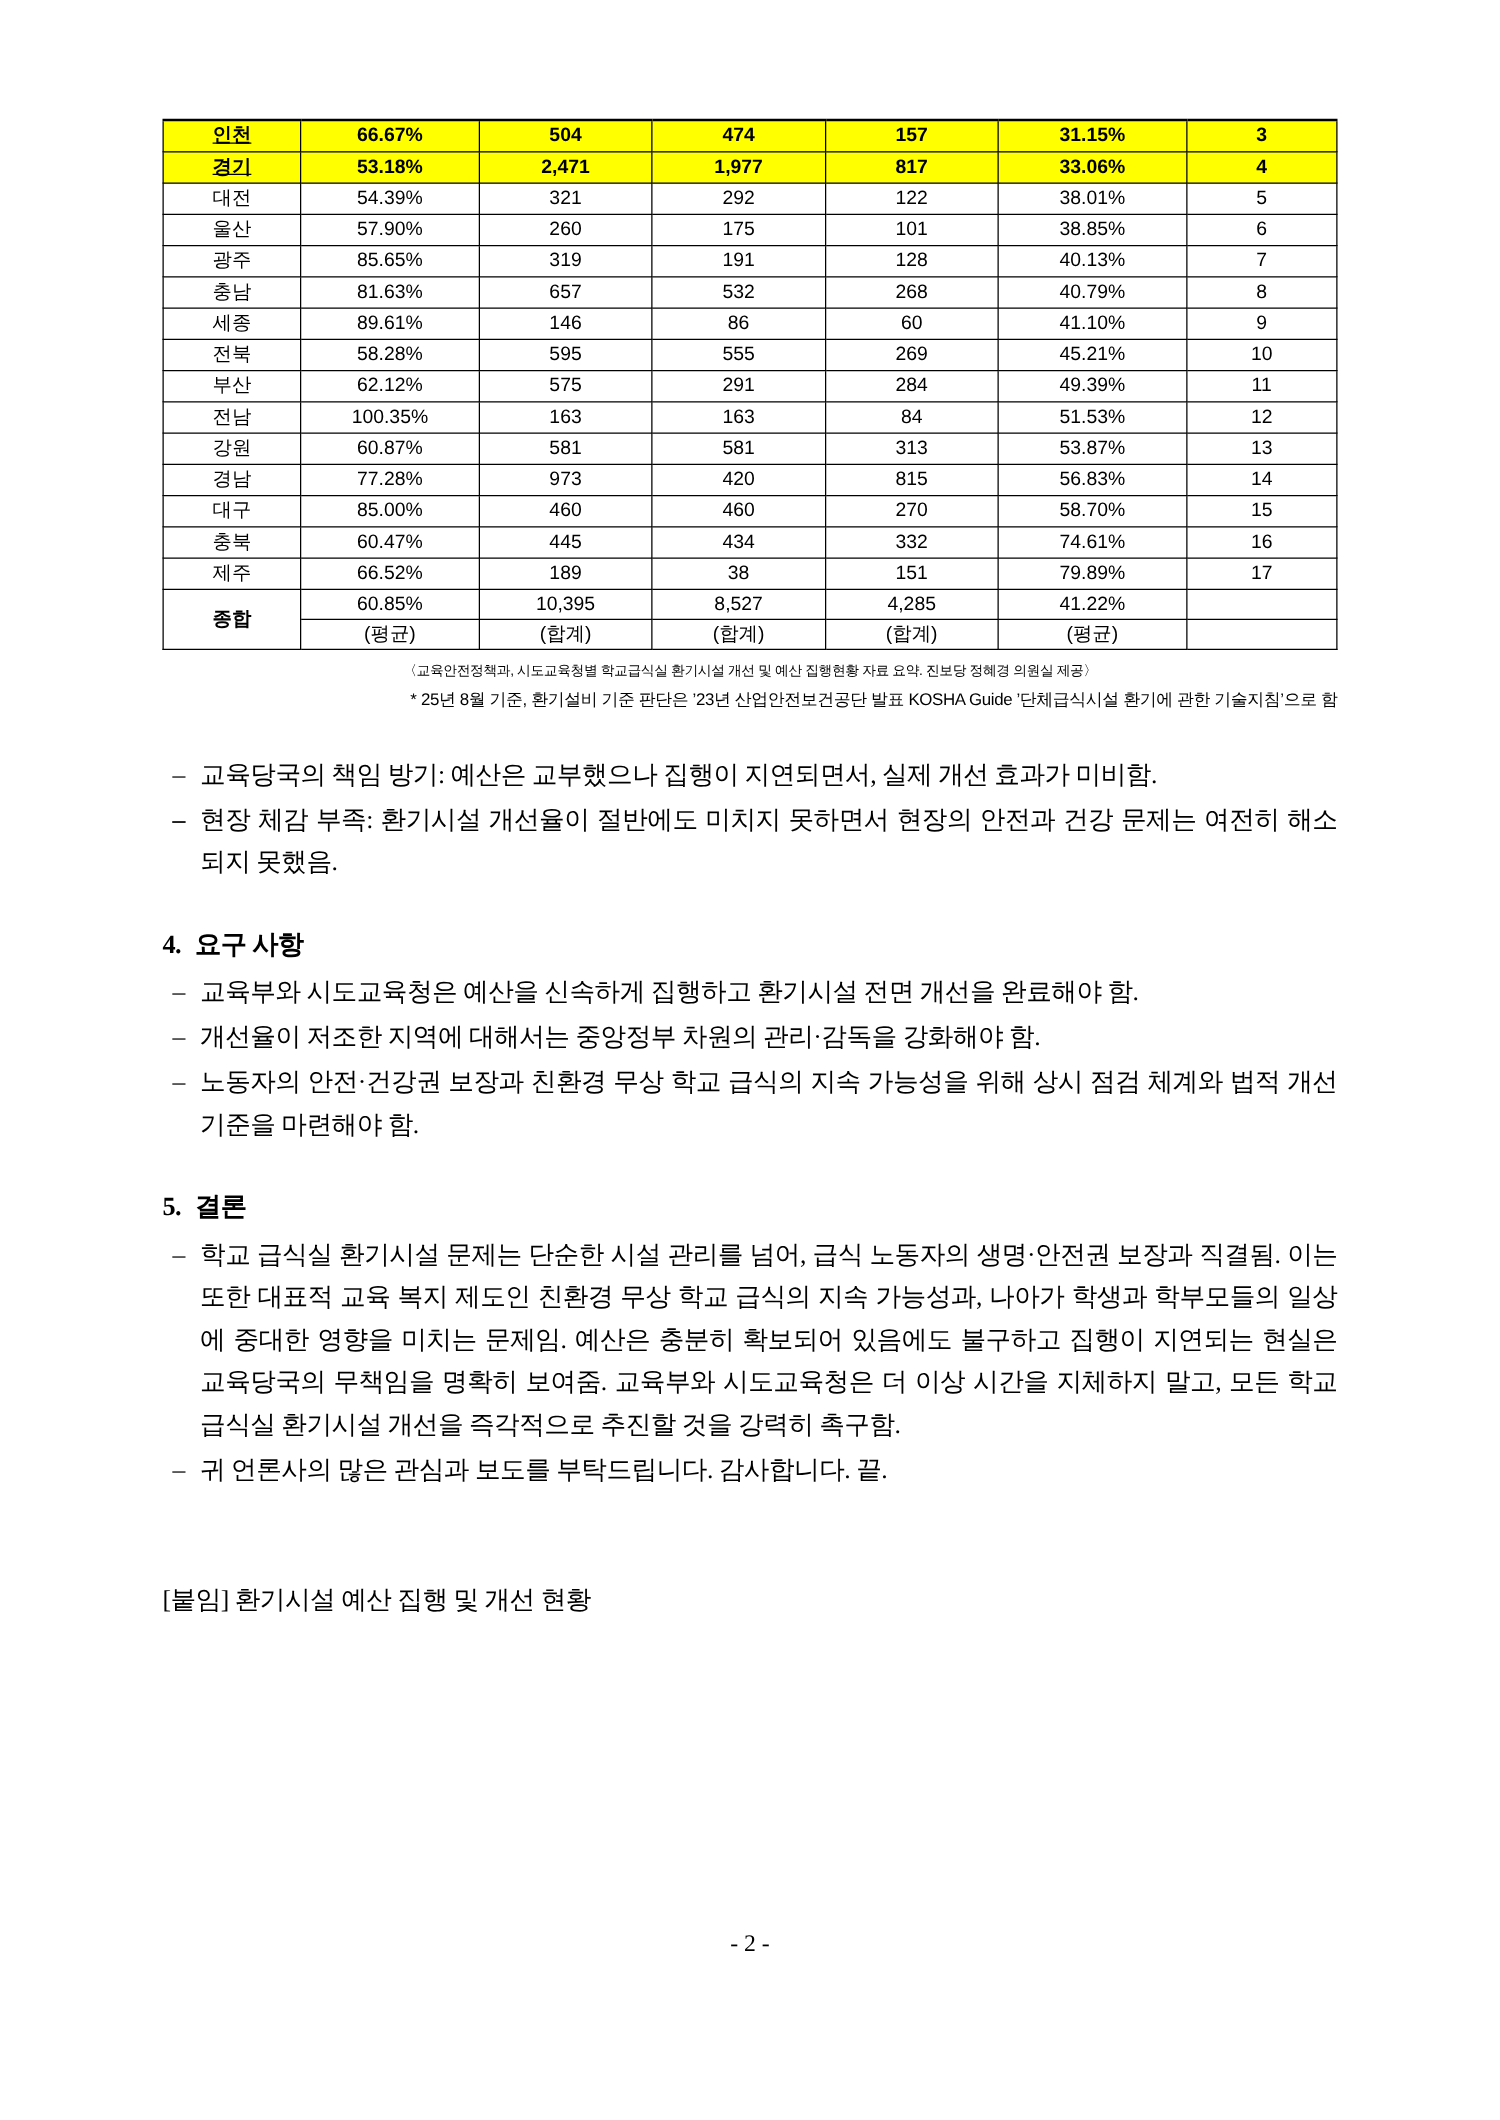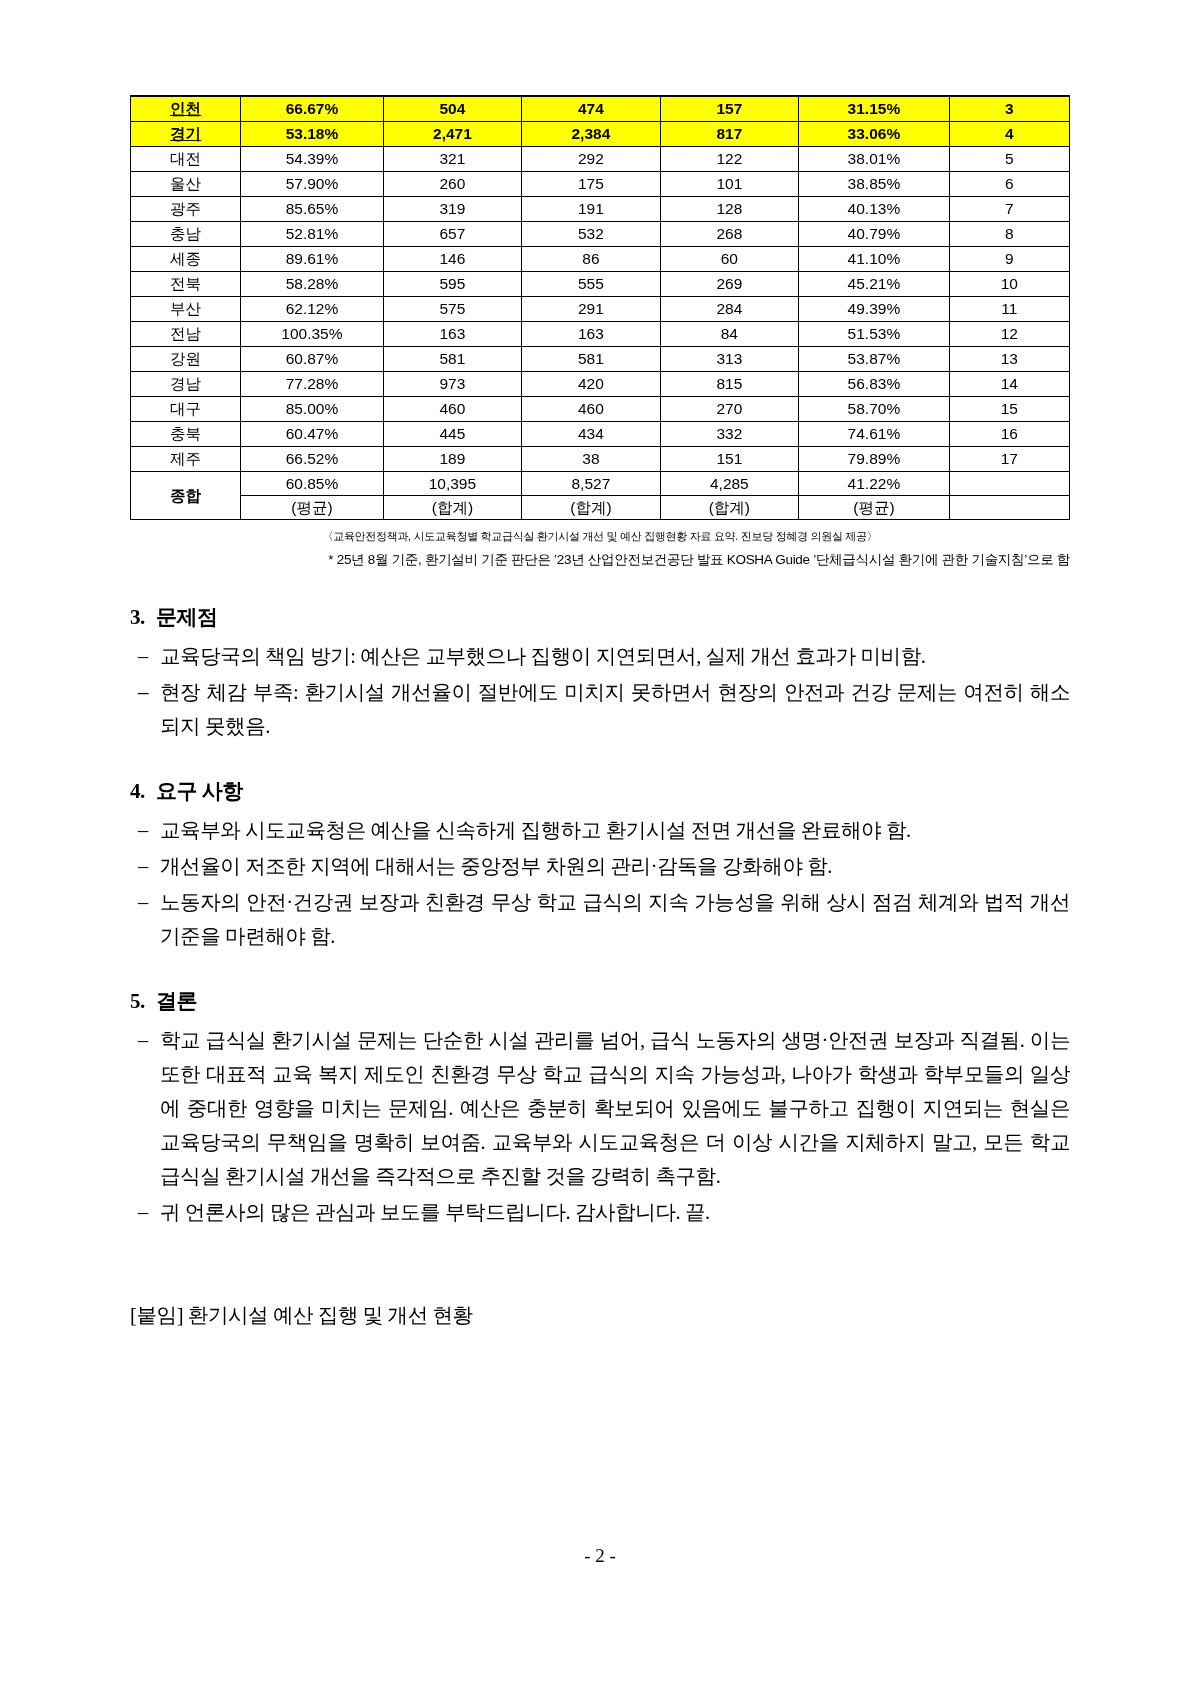--- a/index.html
+++ b/index.html
@@ -148,21 +148,21 @@
           <td class="c3 outer-top">504</td>
           <td class="c4 outer-top">474</td>
           <td class="c5 outer-top">157</td>
           <td class="c6 outer-top">31.15%</td>
           <td class="c7 outer-top">3</td>
         </tr>
         <tr class="highlight">
           <td class="region">경기</td>
           <td class="c2">53.18%</td>
           <td class="c3">2,471</td>
-          <td class="c4">2,384</td>
+          <td class="c4">1,977</td>
           <td class="c5">817</td>
           <td class="c6">33.06%</td>
           <td class="c7">4</td>
         </tr>
         <tr>
           <td class="region">대전</td>
           <td class="c2">54.39%</td>
           <td class="c3">321</td>
           <td class="c4">292</td>
           <td class="c5">122</td>
@@ -182,21 +182,21 @@
           <td class="region">광주</td>
           <td class="c2">85.65%</td>
           <td class="c3">319</td>
           <td class="c4">191</td>
           <td class="c5">128</td>
           <td class="c6">40.13%</td>
           <td class="c7">7</td>
         </tr>
         <tr>
           <td class="region">충남</td>
-          <td class="c2">52.81%</td>
+          <td class="c2">81.63%</td>
           <td class="c3">657</td>
           <td class="c4">532</td>
           <td class="c5">268</td>
           <td class="c6">40.79%</td>
           <td class="c7">8</td>
         </tr>
         <tr>
           <td class="region">세종</td>
           <td class="c2">89.61%</td>
           <td class="c3">146</td>
@@ -295,21 +295,20 @@
           <td class="c7"></td>
         </tr>
       </tbody>
   </table>
 
   <div class="caption">〈교육안전정책과, 시도교육청별 학교급식실 환기시설 개선 및 예산 집행현황 자료 요약. 진보당 정혜경 의원실 제공〉</div>
   <div class="footnote">* 25년 8월 기준, 환기설비 기준 판단은 ’23년 산업안전보건공단 발표 KOSHA Guide  ’단체급식시설 환기에 관한 기술지침’으로 함</div>
 
   <div class="sections">
       <div class="section">
-        <div class="section-title"><span class="num">3.</span><span>문제점</span></div>
         <ul class="bullets">
           <li><span class="dash">–</span><span>교육당국의 책임 방기: 예산은 교부했으나 집행이 지연되면서, 실제 개선 효과가 미비함.</span></li>
           <li><span class="dash">–</span></li>
           <li><span class="dash">–</span><span>현장 체감 부족: 환기시설 개선율이 절반에도 미치지 못하면서 현장의 안전과 건강 문제는 여전히 해소되지 못했음.</span></li>
         </ul>
       </div>
       <div class="section">
         <div class="section-title"><span class="num">4.</span><span>요구 사항</span></div>
         <ul class="bullets">
           <li><span class="dash">–</span><span>교육부와 시도교육청은 예산을 신속하게 집행하고 환기시설 전면 개선을 완료해야 함.</span></li>

